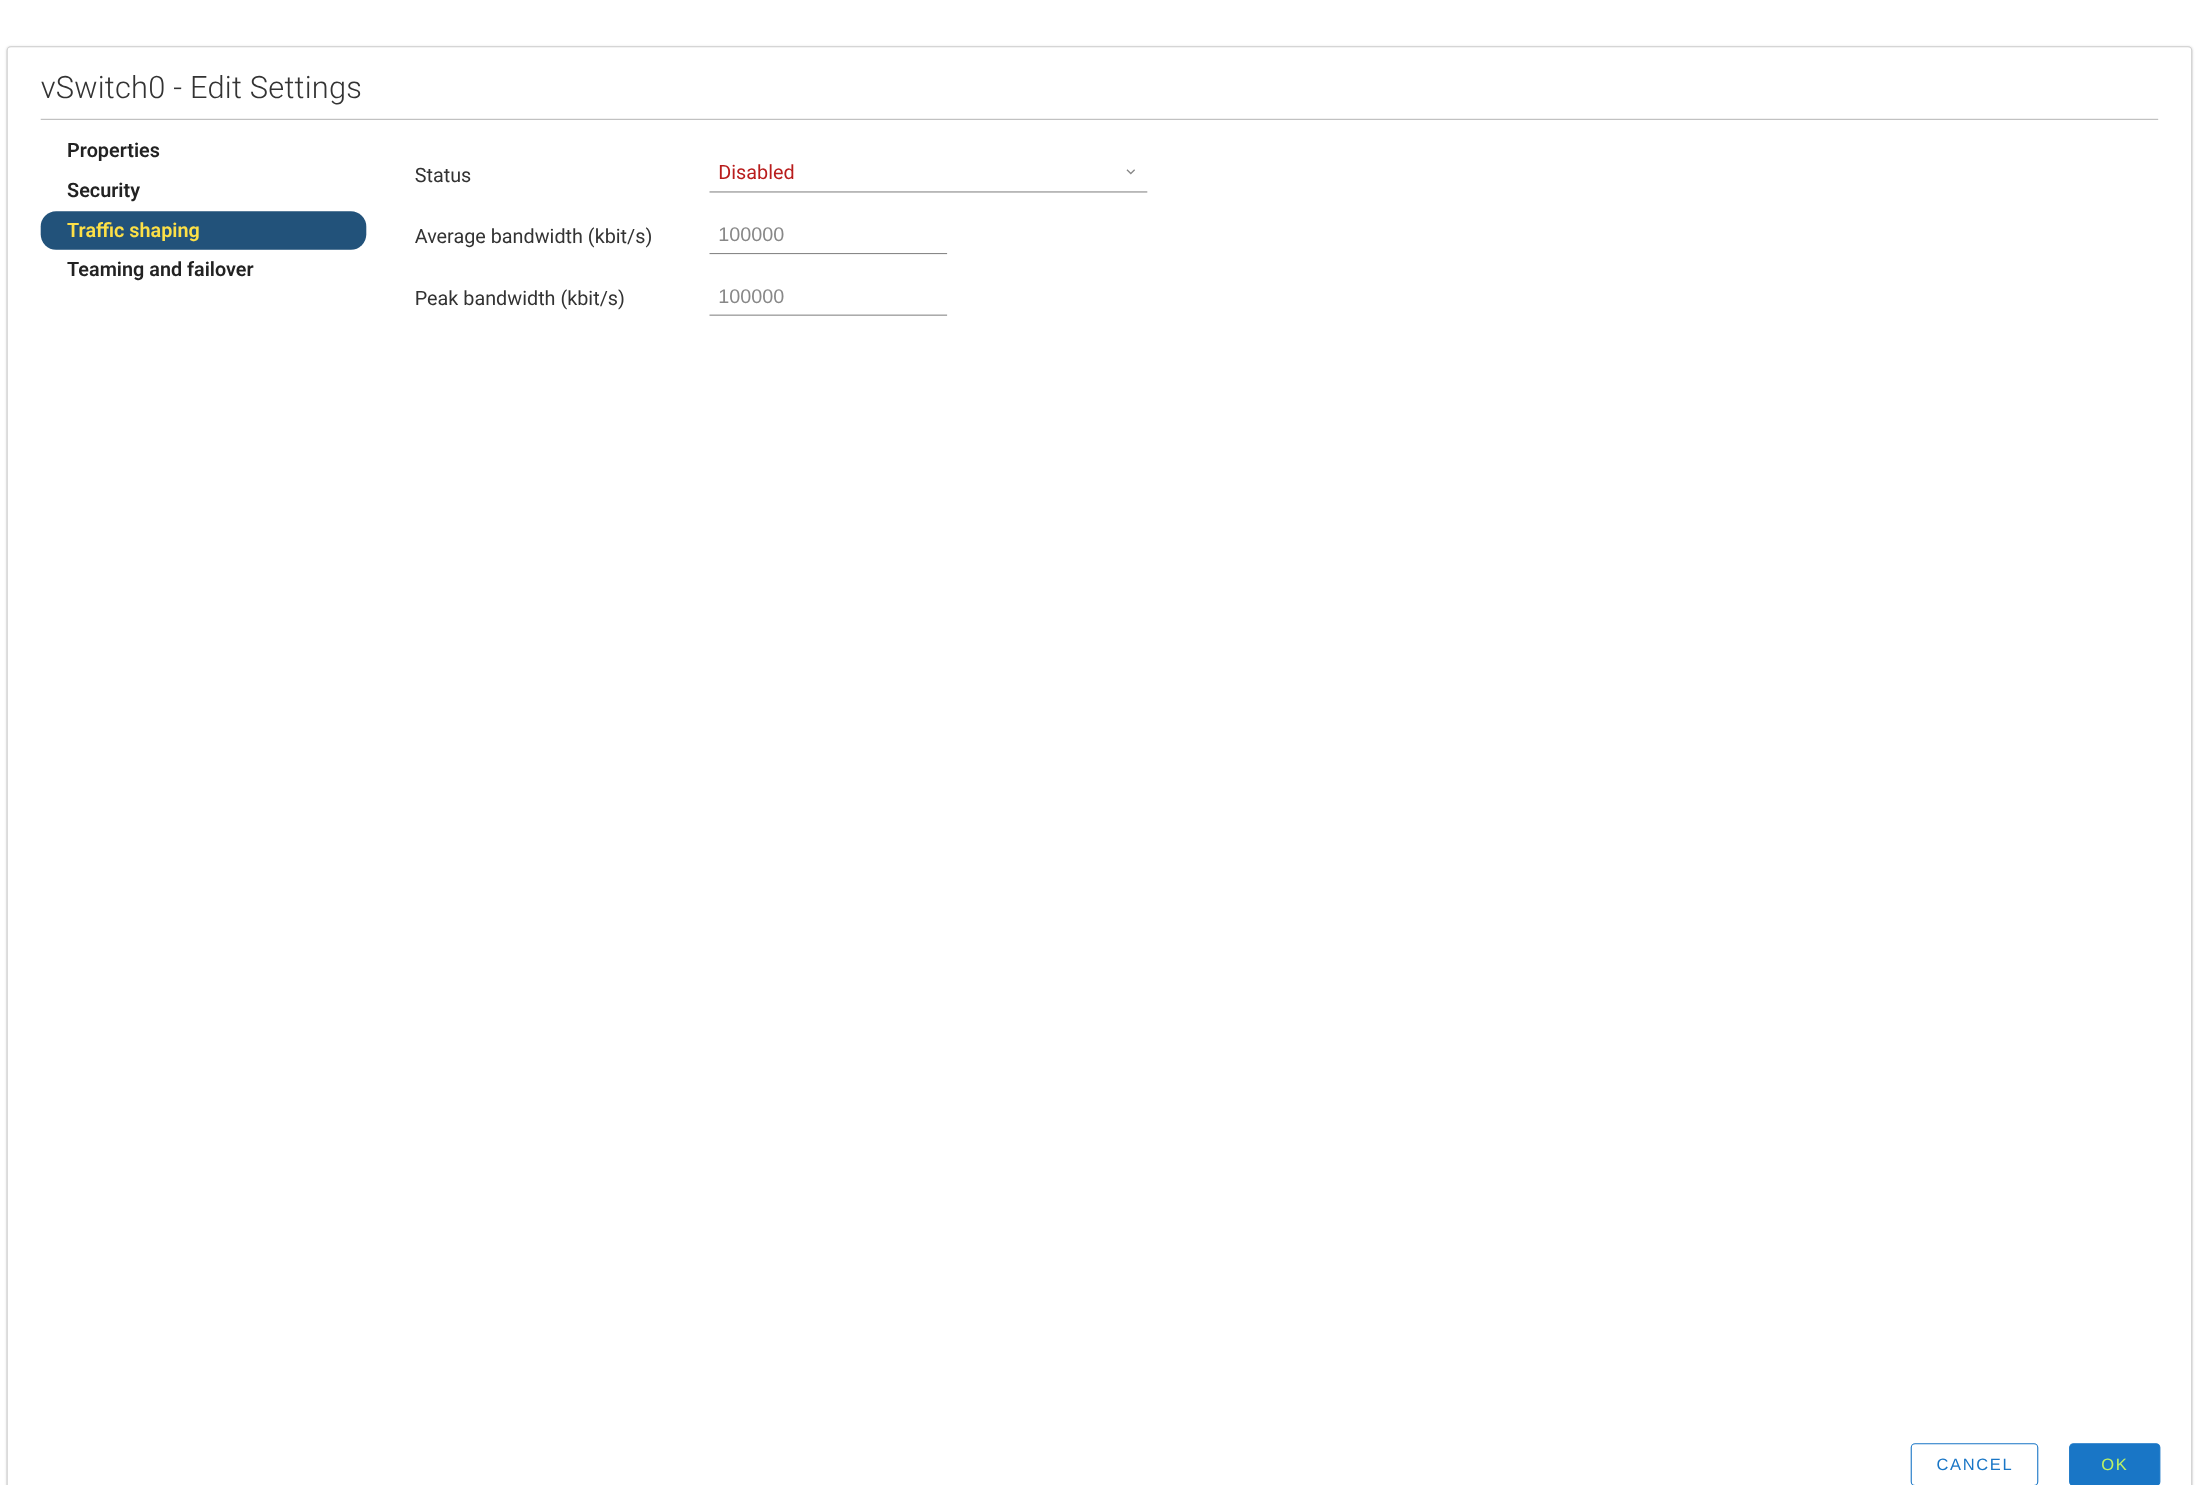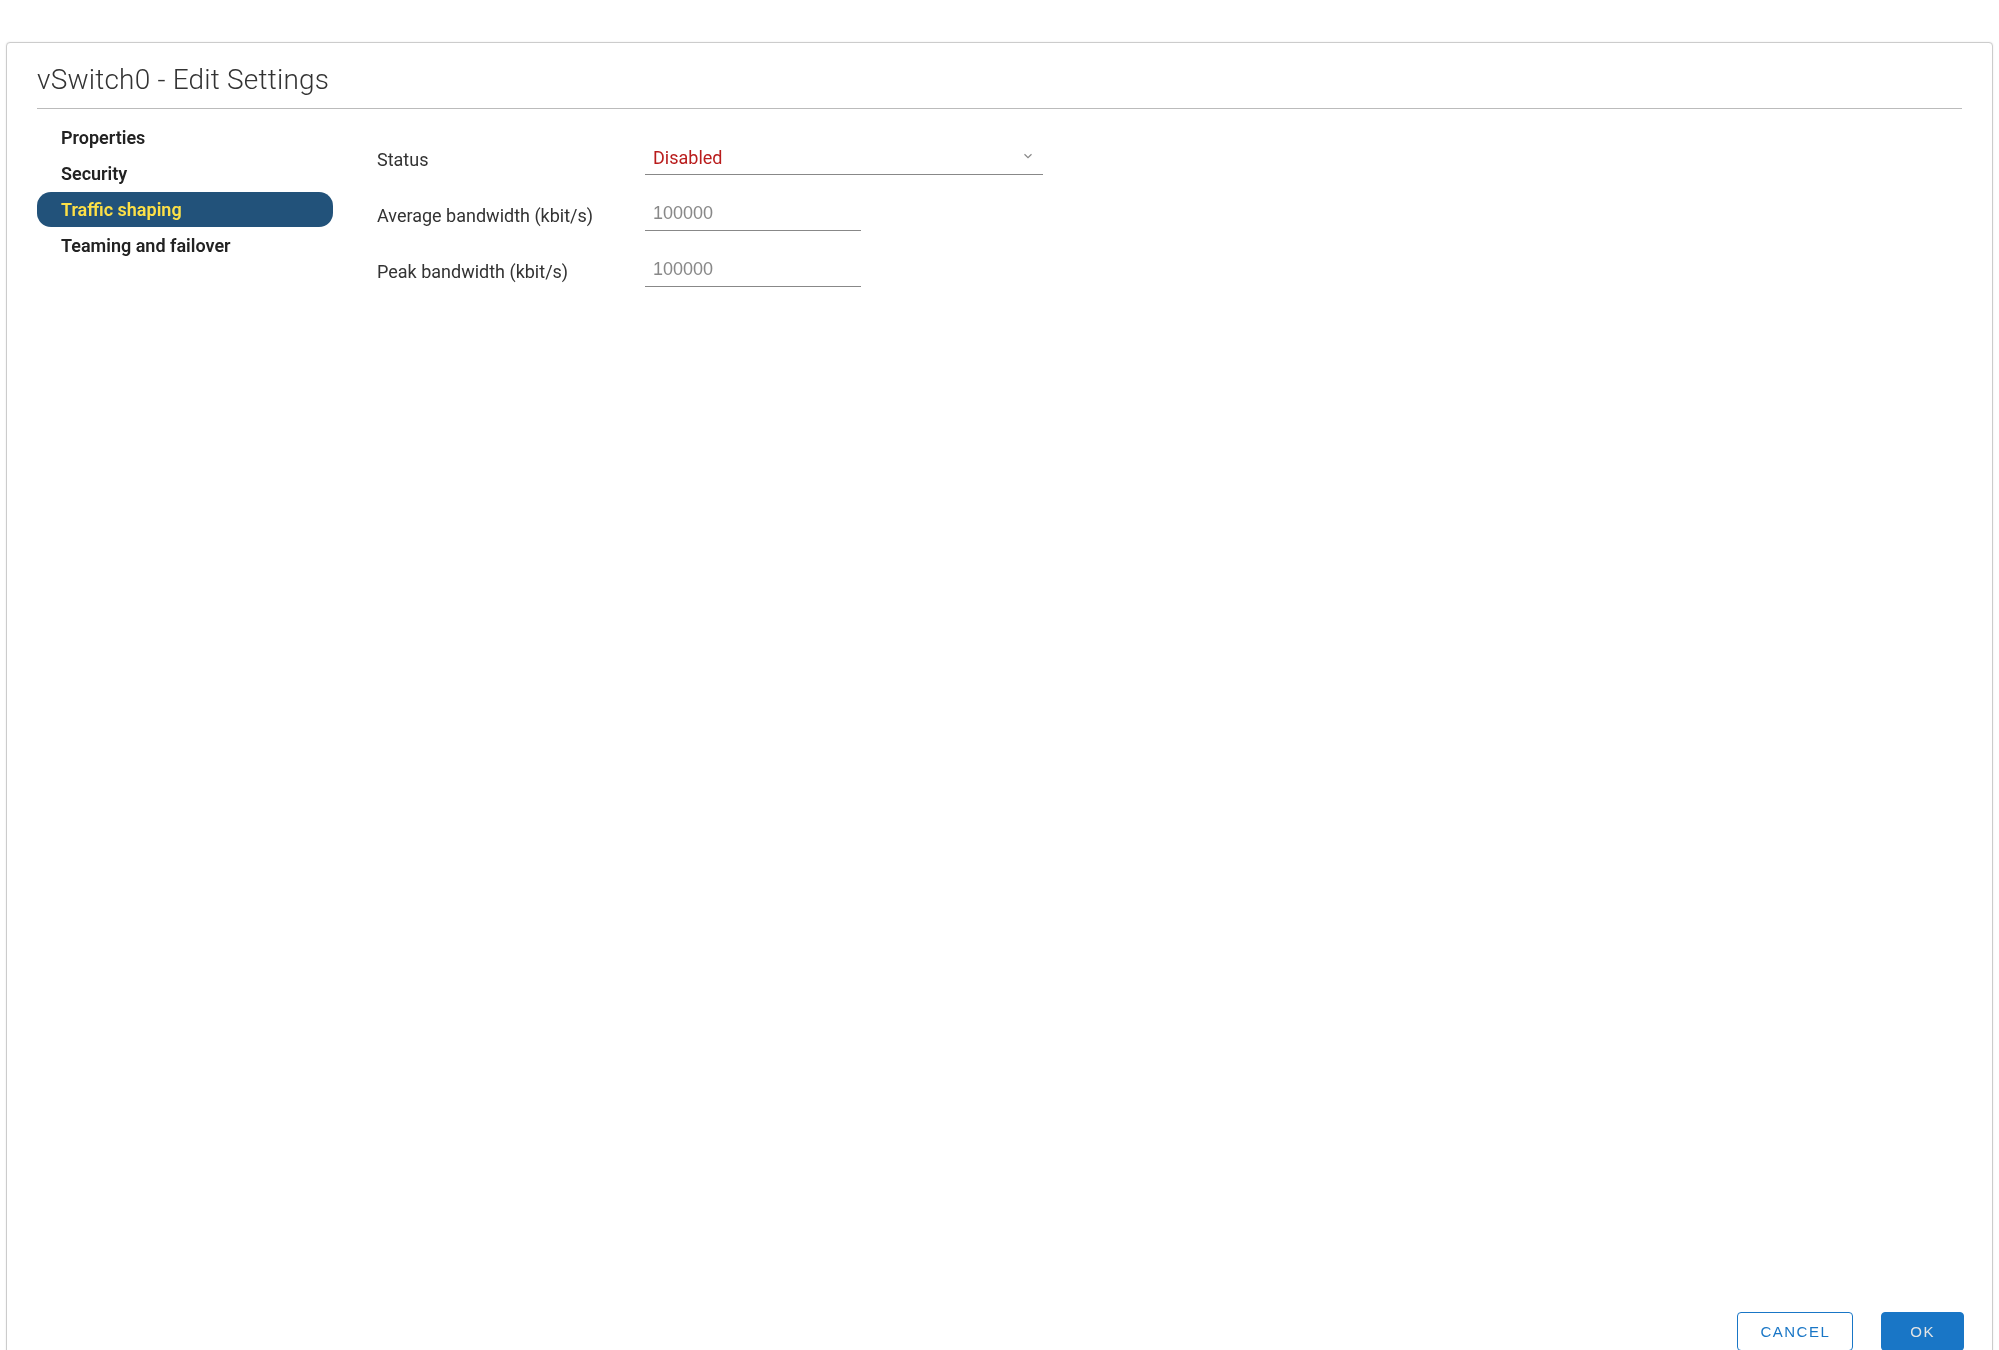--- a/index.html
+++ b/index.html
@@ -118,21 +118,21 @@
     font-weight: 500;
   }
   .btn-secondary {
     background: #fff;
     border: 1px solid #1976c6;
     color: #1976c6;
   }
   .btn-primary {
     background: #1976c6;
     border: 1px solid #1976c6;
-    color: #e5e5e5;
+    color: #bef264;
     padding: 10px 28px;
     text-align: right;
   }
   .resize-handle {
     position: absolute;
     right: 2px;
     bottom: 2px;
     width: 0;
     height: 0;
     border-style: solid;

